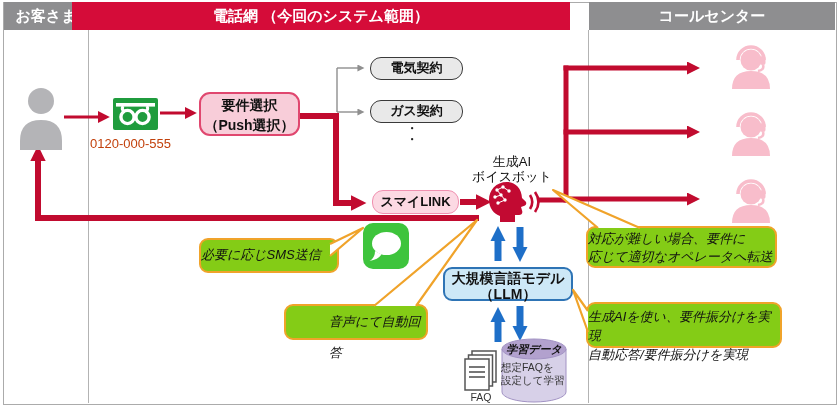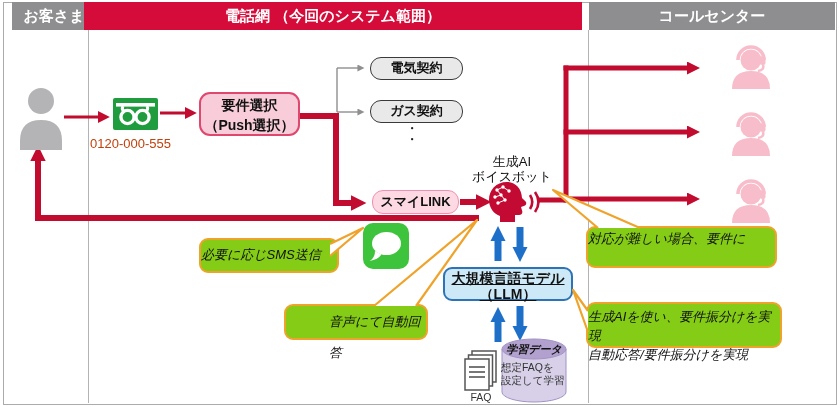--- a/index.html
+++ b/index.html
@@ -30,21 +30,21 @@
   .electric{left:370px;top:57px;}
   .gas{left:370px;top:100px;}
   .dots{left:402px;top:123px;width:20px;font-size:11px;line-height:11px;font-weight:bold;
         text-align:center;z-index:3;color:#222;}
   .sumai{left:372px;top:190px;width:87px;height:24px;background:#fcd9e3;
          border:1.5px solid #f090b0;font-size:13px;line-height:21px;}
   .bot-label{left:466px;top:155px;width:92px;font-size:13px;line-height:14.5px;
              text-align:center;z-index:3;color:#111;font-weight:normal;}
   .llm-box{left:443px;top:267px;width:130px;height:34px;background:#cde8f7;
            border:2px solid #2e74b5;border-radius:9px;font-size:14px;line-height:15.5px;
-           padding-top:2px;text-decoration:underline;}
+           padding-top:2px;}
   .phone-label{left:90px;top:136px;width:104px;font-size:13px;color:#c2410c;z-index:3;}
   
   .callout{z-index:4;box-sizing:border-box;background:#84cc16;border:2.5px solid #f0a32a;
            border-radius:9px;text-align:left;color:#111;font-size:13px;font-style:italic;}
   .co-sms{left:199px;top:238px;width:140px;height:35px;line-height:30px;}
   .co-voice{left:284px;top:304px;width:144px;height:36px;line-height:31px;padding-left:43px;}
   .co-transfer{left:586px;top:226px;width:191px;height:42px;line-height:18px;padding-top:2px;}
   .co-genai{left:586px;top:302px;width:196px;height:46px;line-height:19px;padding-top:3px;}
   
   .cyl-title{left:500px;top:342px;width:68px;text-align:center;font-size:11px;
@@ -56,22 +56,22 @@
 </style>
 </head>
 <body>
 
 <div id="stage">
 
   <div class="abs frame"></div>
   <div class="abs vline" style="left:87.5px"></div>
   <div class="abs vline" style="left:588px"></div>
 
-  <div class="abs hdr hdr-gray" style="left:12px;width:84px">お客さま</div>
-  <div class="abs hdr hdr-red" style="left:84px;width:498px">電話網 （今回のシステム範囲）</div>
+  <div class="abs hdr hdr-gray" style="left:4px;width:84px">お客さま</div>
+  <div class="abs hdr hdr-red" style="left:72px;width:498px">電話網 （今回のシステム範囲）</div>
   <div class="abs hdr hdr-gray" style="left:589px;width:246px">コールセンター</div>
 
   <svg class="abs lines-layer" width="840" height="407">
     <defs>
       <marker id="mThin" markerUnits="strokeWidth" markerWidth="4.2" markerHeight="4" refX="0.4" refY="2" orient="auto">
         <path d="M0,0 L4,2 L0,4 Z" fill="#c10b2f"></path>
       </marker>
       <marker id="mThick" markerUnits="strokeWidth" markerWidth="2.8" markerHeight="2.7" refX="0.2" refY="1.3" orient="auto">
         <path d="M0,0 L2.6,1.3 L0,2.6 Z" fill="#c10b2f"></path>
       </marker>
@@ -214,20 +214,21 @@
     <line x1="6" y1="18" x2="22" y2="18" stroke="#555" stroke-width="1.6"></line>
     <line x1="6" y1="23" x2="22" y2="23" stroke="#555" stroke-width="1.6"></line>
     <line x1="6" y1="28" x2="22" y2="28" stroke="#555" stroke-width="1.6"></line>
   </svg>
   <div class="abs faq-label">FAQ</div>
 
   <div class="abs callout co-sms">必要に応じSMS送信</div>
   <div class="abs callout co-voice">音声にて自動回答</div>
   <div class="abs callout co-transfer">
     <span style="display:block">対応が難しい場合、要件に</span>
+    <span style="display:block">応じて適切なオペレータへ転送</span>
   </div>
   <div class="abs callout co-genai">
     <span style="display:block">生成AIを使い、要件振分けを実現</span>
     <span style="display:block">自動応答/要件振分けを実現</span>
   </div>
 
   <svg class="abs wedge-layer" width="840" height="407">
     <g fill="#fff" stroke="#f0a32a" stroke-width="2.2" stroke-linejoin="round">
       <path d="M330,244 L363,228 L330,256"></path>
       <path d="M374,306 L477,220 L416,306"></path>

